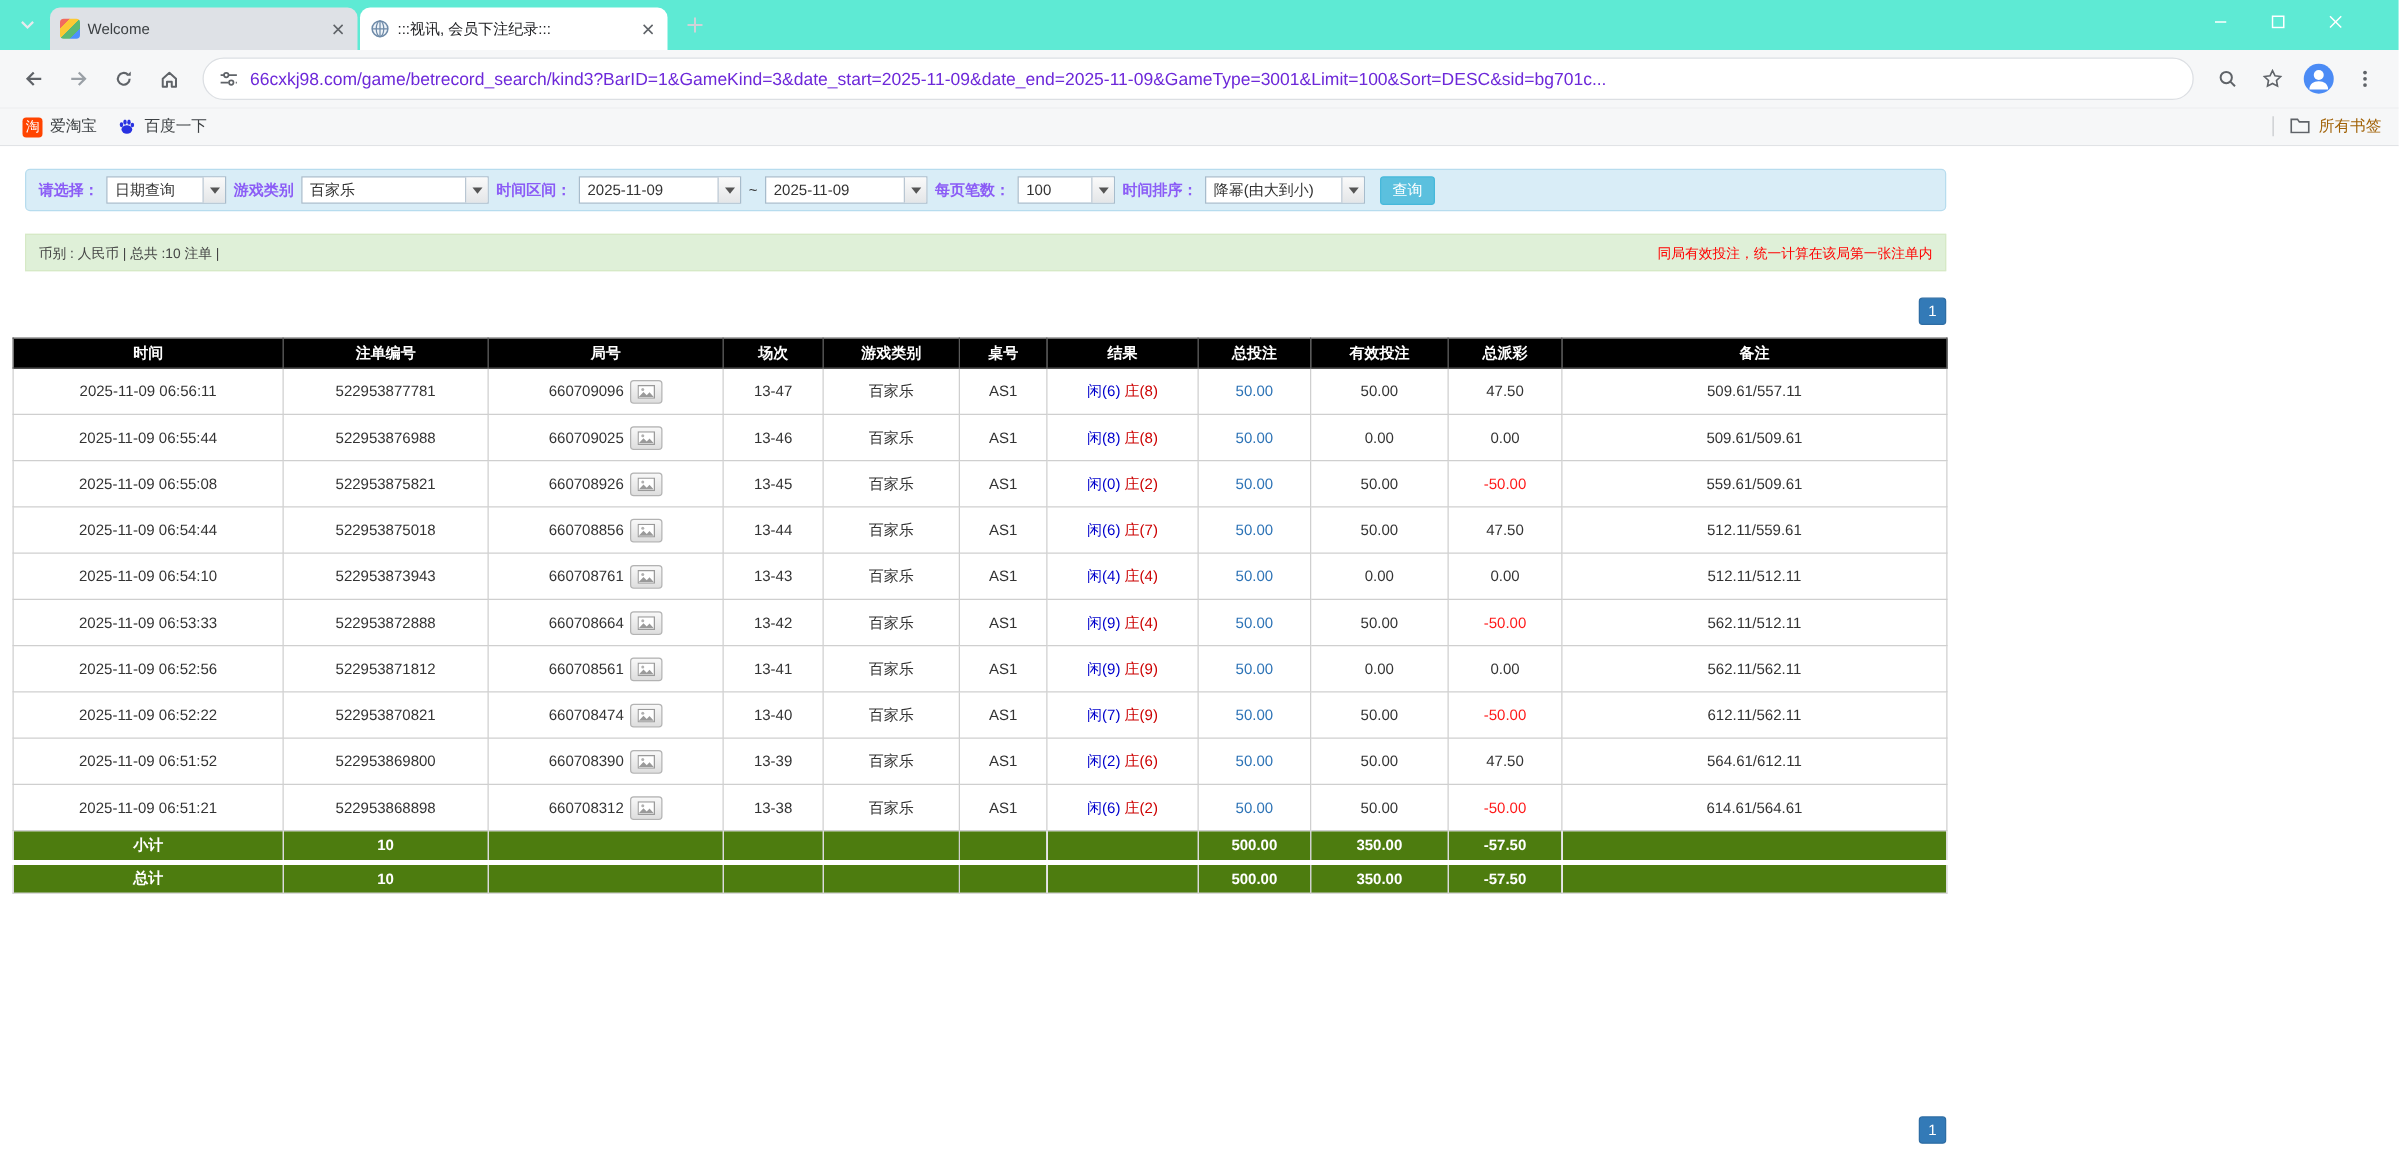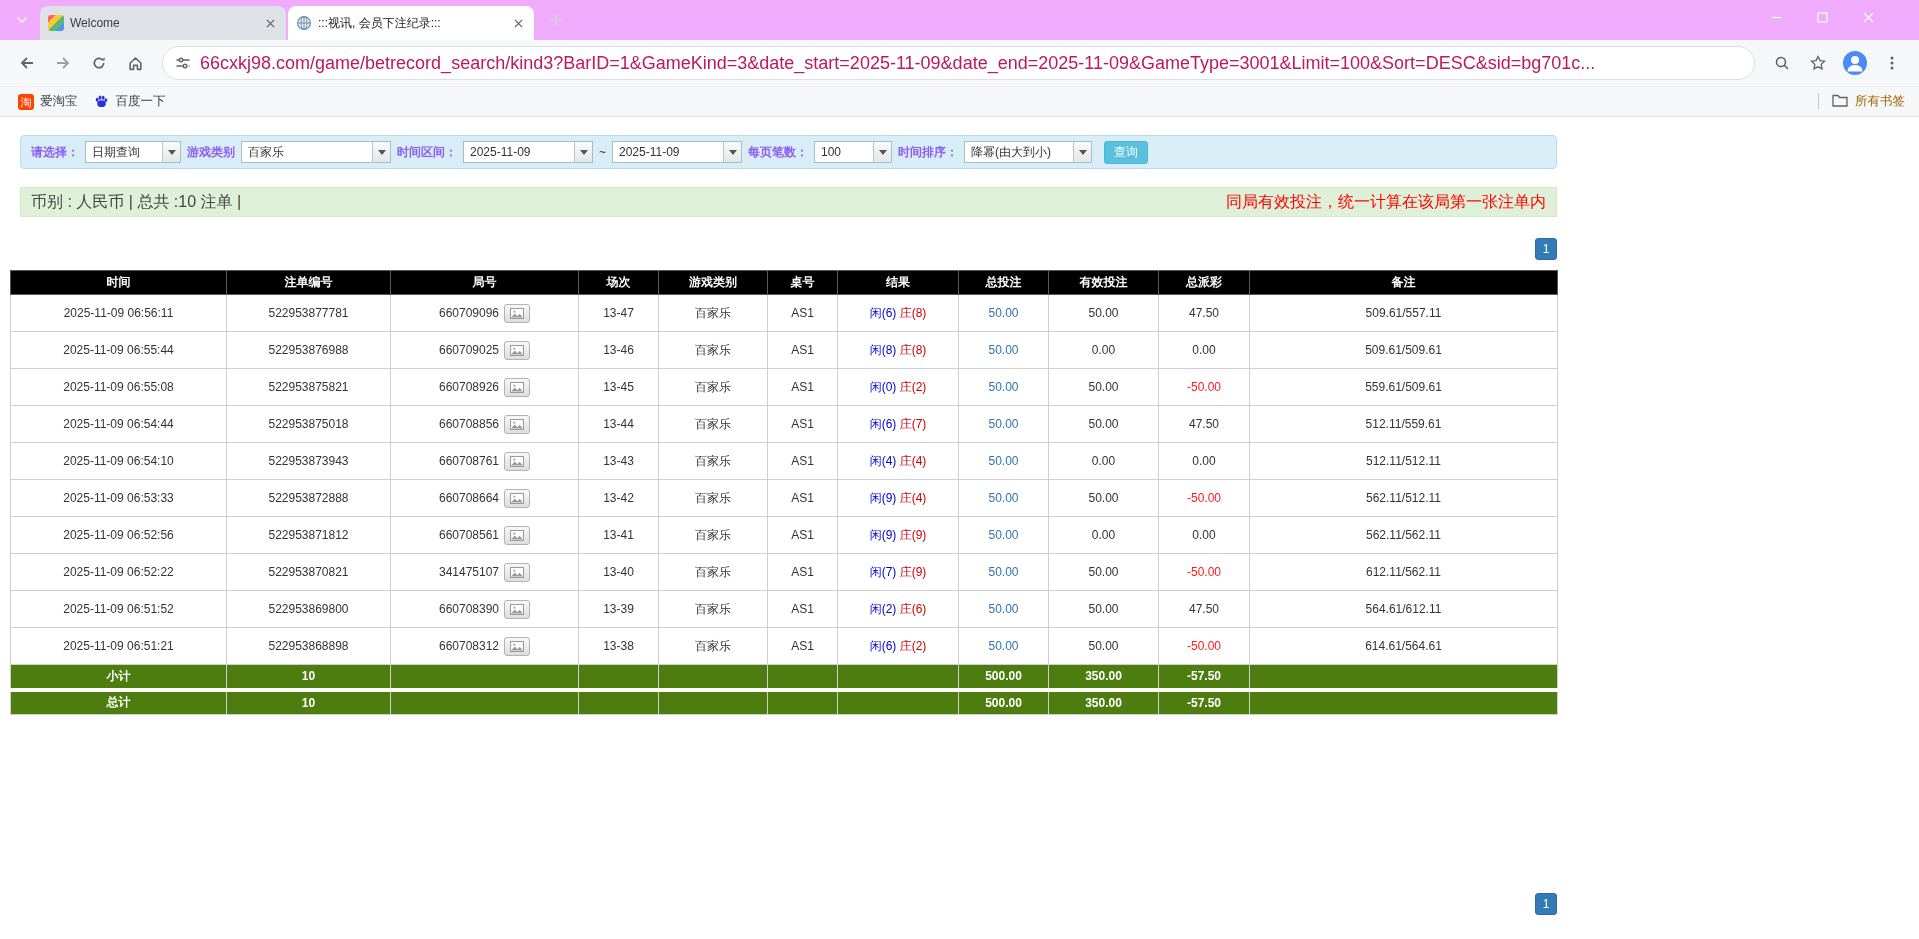--- a/index.html
+++ b/index.html
@@ -1,35 +1,35 @@
 <!DOCTYPE html>
 <html><head>
 <meta charset="utf-8">
 <style>
   *{margin:0;padding:0;box-sizing:border-box}
   html,body{width:1919px;height:939px;overflow:hidden}
   body{font-family:"Liberation Sans",sans-serif;background:#fff}
 
   
-  .tabstrip{height:40px;background:#f0abfc;display:flex;align-items:flex-end}
+  .tabstrip{height:40px;background:#5eead4;display:flex;align-items:flex-end}
   .tab-search{align-self:center;width:28px;height:28px;margin:0 2px 0 8px;display:flex;align-items:center;justify-content:center;border-radius:6px}
   .tab{width:246px;height:34px;display:flex;align-items:center;padding:0 8px;border-radius:8px 8px 0 0;background:#dee1e6;margin-left:2px;font-size:12px;color:#3c4043}
   .tab.active{background:#fff;color:#202124}
   .tab-title{flex:1;white-space:nowrap;overflow:hidden;text-overflow:ellipsis;margin:0 6px}
   .tab-close{width:16px;height:16px;border-radius:50%;display:flex;align-items:center;justify-content:center;flex:0 0 auto}
   .favicon{width:16px;height:16px;flex:0 0 auto;display:flex;align-items:center;justify-content:center}
   .fav1{border-radius:3px;background:linear-gradient(135deg,#f26b5e 0 25%,#fcc934 25% 50%,#5bb974 50% 75%,#4d90fe 75%)}
   .newtab{align-self:center;width:28px;height:28px;display:flex;align-items:center;justify-content:center;margin-left:8px}
   .wincontrols{margin-left:auto;display:flex;align-self:flex-start;margin-right:28px}
   .wincontrols>div{width:46px;height:34px;display:flex;align-items:center;justify-content:center}
 
   .toolbar{height:47px;background:#f6f7f8;display:flex;align-items:center;padding:0 10px;gap:2px;border-bottom:1px solid #eceef0}
   .navbtn{width:34px;height:34px;border:none;background:transparent;display:flex;align-items:center;justify-content:center;border-radius:50%;flex:0 0 auto}
   .omnibox{flex:1;height:34px;background:#fff;border:1px solid #dcdfe3;border-radius:17px;display:flex;align-items:center;padding:0 12px;margin:0 8px;min-width:0}
-  .url{font-size:18px;color:#be185d;white-space:nowrap;overflow:hidden;margin-left:9px}
+  .url{font-size:14px;color:#6d28d9;white-space:nowrap;overflow:hidden;margin-left:9px}
   .avatar{width:26px;height:26px;margin:0 5px;flex:0 0 auto}
 
   .bookmarks{height:30px;background:#f6f7f8;display:flex;align-items:center;padding:0 10px;border-bottom:1px solid #e1e3e6}
   .bm{display:flex;align-items:center;gap:6px;font-size:12.5px;color:#3c4043;padding:3px 8px;border-radius:6px}
   .bm-ico{width:16px;height:16px;display:flex;align-items:center;justify-content:center}
   .taobao{background:#ff4400;color:#fff;border-radius:3px;font-size:11px;line-height:16px;text-align:center}
   .bm-right{margin-left:auto;display:flex;align-items:flex-start;gap:7px;font-size:12.5px;color:#a16207;padding-right:4px}
   .vsep{width:1px;height:16px;background:#c6c9cc;margin-right:6px}
 
   
@@ -40,21 +40,21 @@
   .filter-bar{margin-left:10px;height:34px;background:#d9edf7;border:1px solid #b7dcee;border-radius:4px;display:flex;align-items:center;padding:0 10px;gap:6px;font-size:12px}
   .flabel{color:#8b5cf6;font-weight:bold;white-space:nowrap}
   .combo{height:22px;background:#fff;border:1px solid #a7bccc;display:flex;align-items:center;flex:0 0 auto}
   .combo-text{flex:1;padding:0 6px;font-size:12px;color:#333;white-space:nowrap;overflow:hidden}
   .combo-arrow{width:18px;height:100%;border-left:1px solid #b9c6d2;background:linear-gradient(#fafafa,#e4e6e8);display:flex;align-items:center;justify-content:center}
   .tri{width:0;height:0;border-left:4px solid transparent;border-right:4px solid transparent;border-top:5px solid #555}
   .w110{width:96px}.w150{width:150px}.w130{width:130px}.w90{width:78px}.w145{width:128px}
   .tilde{color:#333}
   .search-btn{margin-left:6px;height:23px;padding:0 9px;background:#5bc0de;border:1px solid #46b8da;border-radius:3px;color:#fff;font-size:12px;cursor:pointer}
 
-  .summary-bar{margin-left:10px;margin-top:18px;height:27px;background:#dff0d8;border:1px solid #d6e9c6;display:flex;align-items:center;justify-content:space-between;padding:14px 10px;font-size:16px;color:#444}
+  .summary-bar{margin-left:10px;margin-top:18px;height:27px;background:#dff0d8;border:1px solid #d6e9c6;display:flex;align-items:center;justify-content:space-between;padding:14px 10px;font-size:11px;color:#444}
   .sum-right{color:#f00}
 
   .pag-row{display:flex;justify-content:flex-end;margin-top:21px}
   .pag-row.bottom{margin-top:178px}
   .pag-btn{min-width:22px;height:22px;background:#337ab7;border:1px solid #2e6da4;border-radius:3px;color:#fff;font-size:12px;display:flex;align-items:center;justify-content:center;padding:0 4px;cursor:pointer}
 
   table{width:100%;border-collapse:collapse;table-layout:fixed;margin-top:10px;font-size:12px;color:#333;text-align:center}
   thead th{background:#000;color:#fff;height:24px;font-size:12px;font-weight:bold;border:1px solid #5a5a5a}
   tbody td{height:37px;border:1px solid #cfcfcf;background:#fff;overflow:hidden}
   tr.sum-row td{background:#4d7c0f;color:#fff;font-weight:bold;height:25px}
@@ -456,21 +456,21 @@
             <td><span class="res-player">闲(9)</span> <span class="res-banker">庄(9)</span></td>
             <td><span class="bet-link">50.00</span></td>
             <td>0.00</td>
             <td>0.00</td>
             <td>562.11/562.11</td>
           </tr>
           <tr>
             <td>2025-11-09 06:52:22</td>
             <td>522953870821</td>
             <td><span class="round-wrap">
-                <span>341475107</span>
+                <span>660708474</span>
                 <button class="icon-btn">
                   <svg width="14" height="11" viewBox="0 0 14 11">
                     <rect x="0.5" y="0.5" width="13" height="10" fill="#ffffff" stroke="#9a9a9a"></rect>
                     <circle cx="4.2" cy="3.6" r="1.2" fill="#b0b0b0"></circle>
                     <path d="M1 9.5L4.8 5.5 7.4 8.2 9.6 5.8 13 9.5z" fill="#9a9a9a"></path>
                   </svg>
                 </button>
               </span></td>
             <td>13-40</td>
             <td>百家乐</td>

